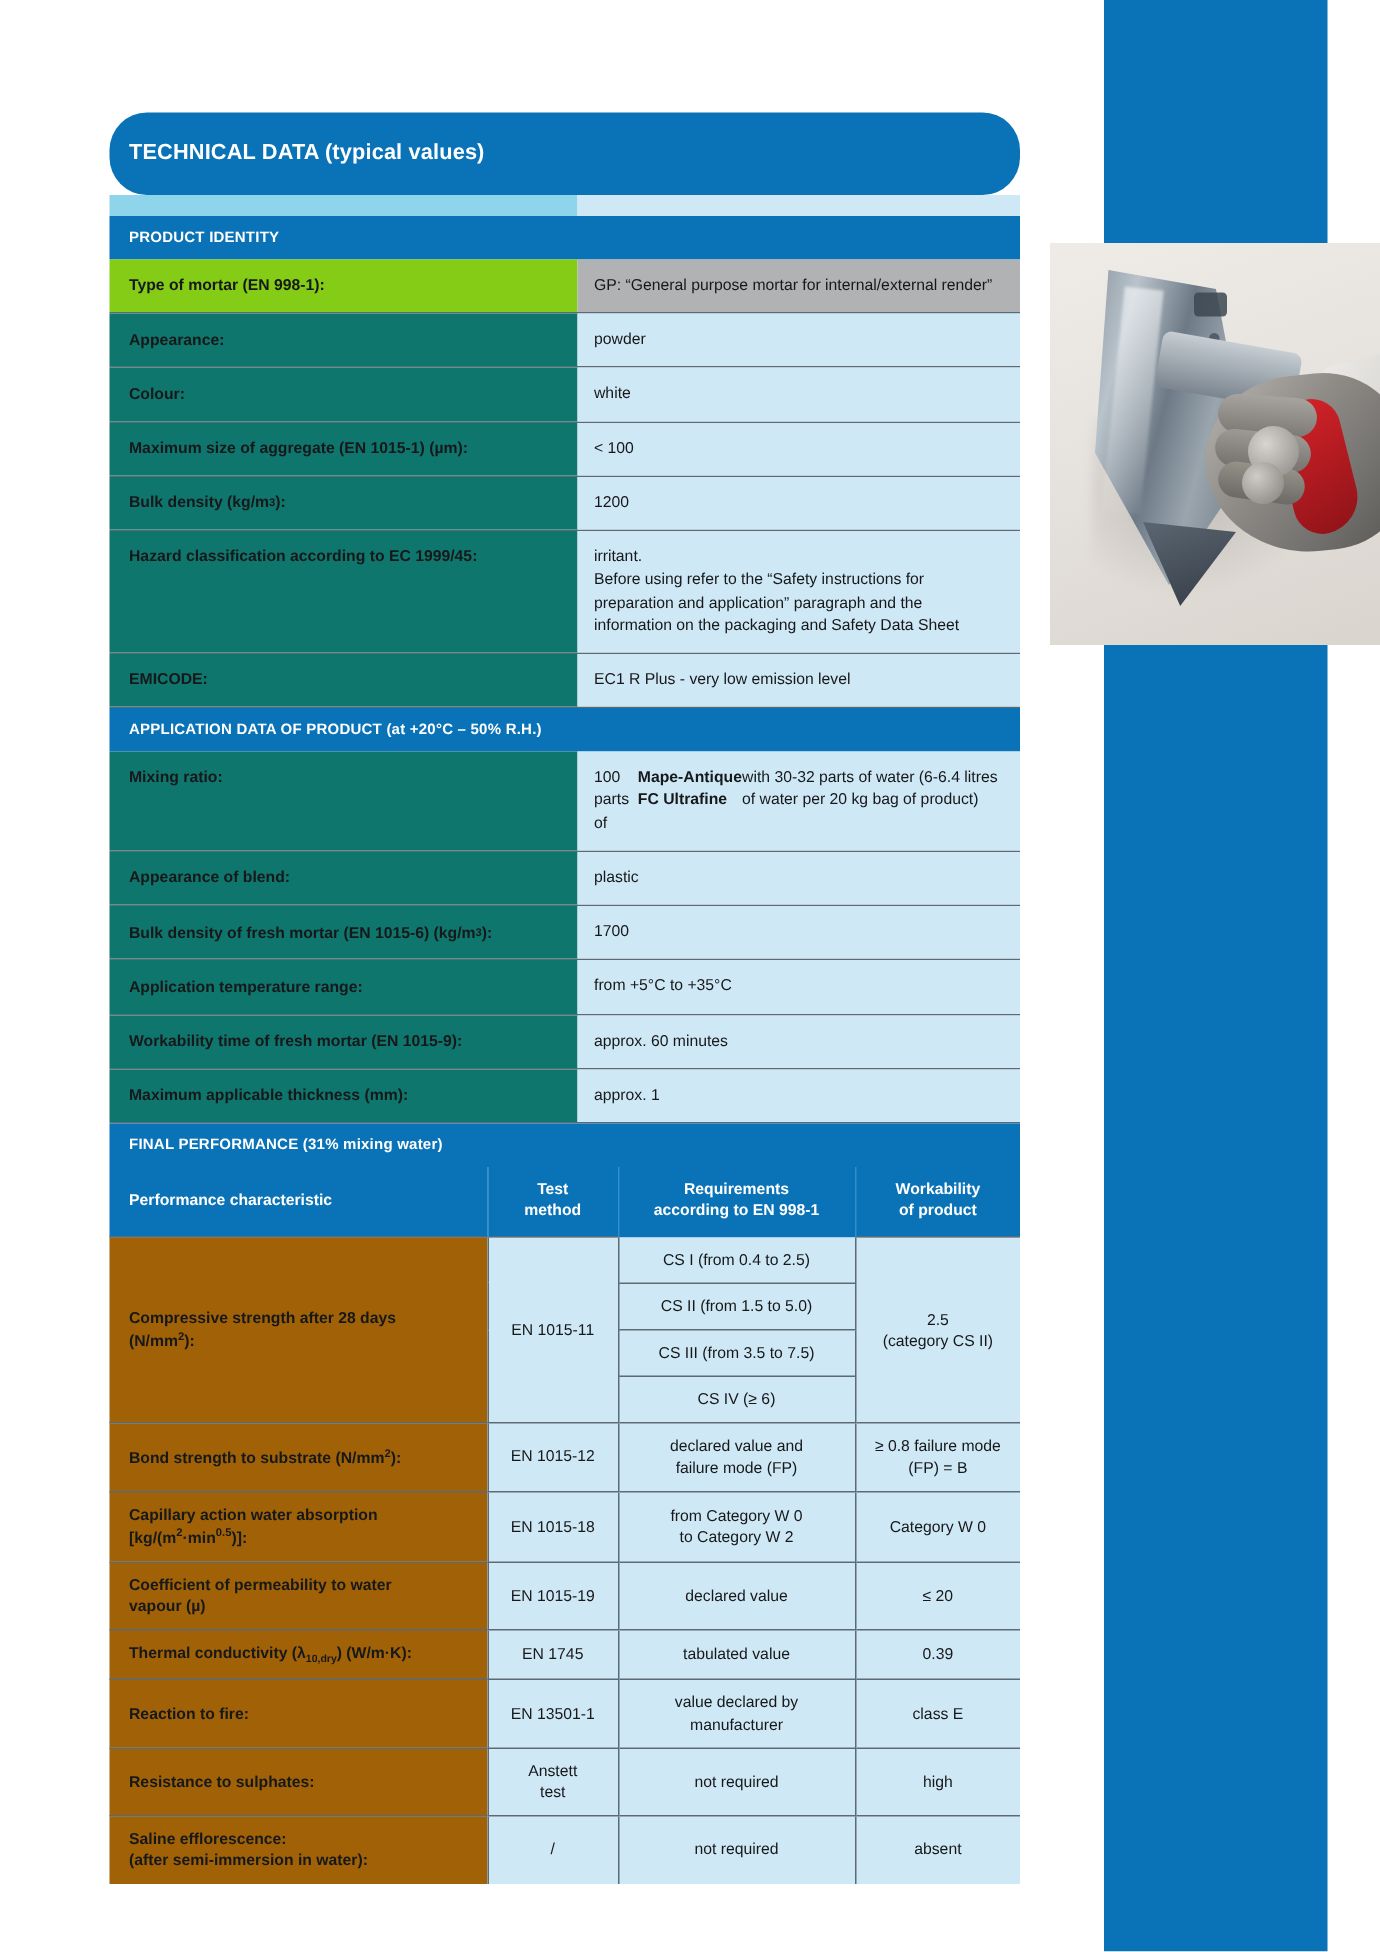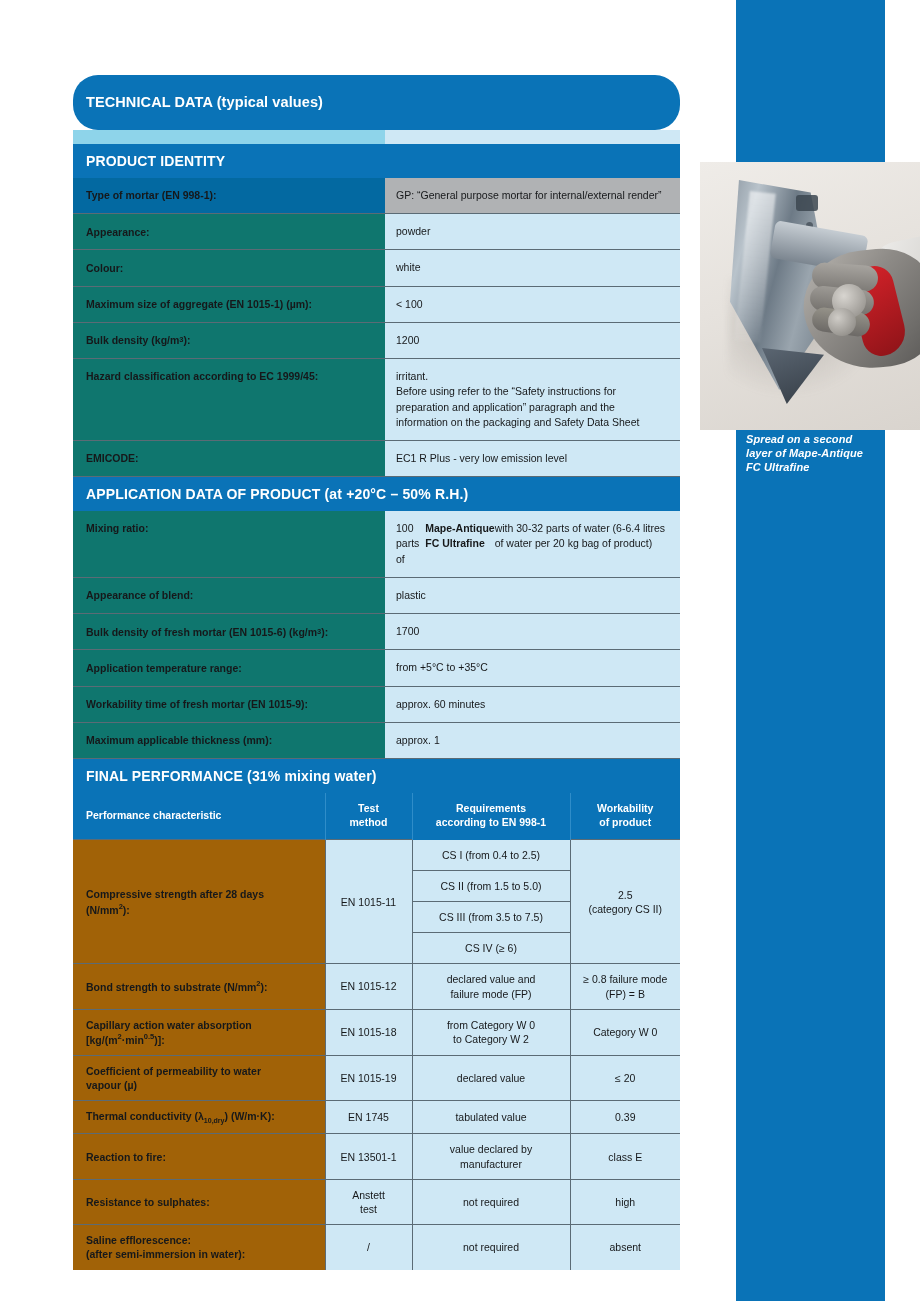--- a/index.html
+++ b/index.html
@@ -104,21 +104,21 @@
     padding: 19px 13px 20px 13px;
     letter-spacing: .1px;
     border-radius: 25px;
   }
   .spacer-row { display: flex; height: 14px; }
   .spacer-row .l { width: 312px; background: #8ed4ea; }
   .spacer-row .r { flex: 1; background: #cfe8f5; }
 
   .band-section {
     background: #0a73b7; color: #ffffff;
-    font-size: 14px; font-weight: bold;
+    font-size: 10px; font-weight: bold;
     padding: 9px 13px 9px 13px;
     letter-spacing: .15px;
   }
 
   .drow { display: flex; align-items: stretch; border-bottom: 1px solid #5b6b75; }
   .drow:last-child { border-bottom: none; }
   .dlabel {
     width: 312px; flex: 0 0 312px;
     background: #0f766e;
     color: #16181a;
@@ -129,21 +129,21 @@
   }
   .dval {
     flex: 1;
     background: #cfe8f5;
     color: #16181a;
     font-size: 10.5px;
     padding: 10px 11px 10px 11px;
     line-height: 1.45;
     display: flex; align-items: center;
   }
-  .drow.hazard .dlabel { background: #0369a1; }
+  .drow.hazard .dlabel { background: #84cc16; }
   .drow.hazard .dval  { background: #b0b2b4; }
   .drow.tall .dlabel, .drow.tall .dval { align-items: flex-start; }
   .dval b { font-weight: bold; }
   sup { font-size: 7.5px; vertical-align: super; }
   sub { font-size: 7px; vertical-align: sub; }
 
   
   .ptable { width: 100%; border-collapse: collapse; table-layout: fixed; }
   .ptable col.c1 { width: 252px; }
   .ptable col.c2 { width: 87px; }
@@ -205,21 +205,20 @@
     <div class="ph-hand"></div>
     <div class="ph-grip"></div>
     <div class="ph-fing1"></div>
     <div class="ph-fing2"></div>
     <div class="ph-fing3"></div>
     <div class="ph-knuck"></div>
     <div class="ph-knuck2"></div>
   </div>
 
   <div class="side-blue-bottom"></div>
-  <div class="side-caption">Spread on a second layer of Mape-Antique FC Ultrafine</div>
 
   <div class="sheet">
 
     <div class="band-title">TECHNICAL DATA (typical values)</div>
 
     <div class="spacer-row">
       <div class="l"></div>
       <div class="r"></div>
     </div>
 

